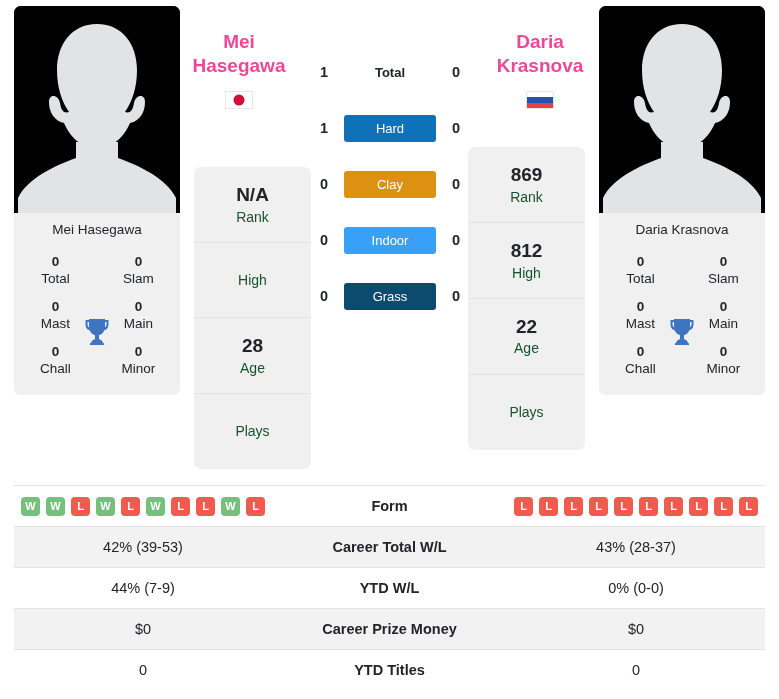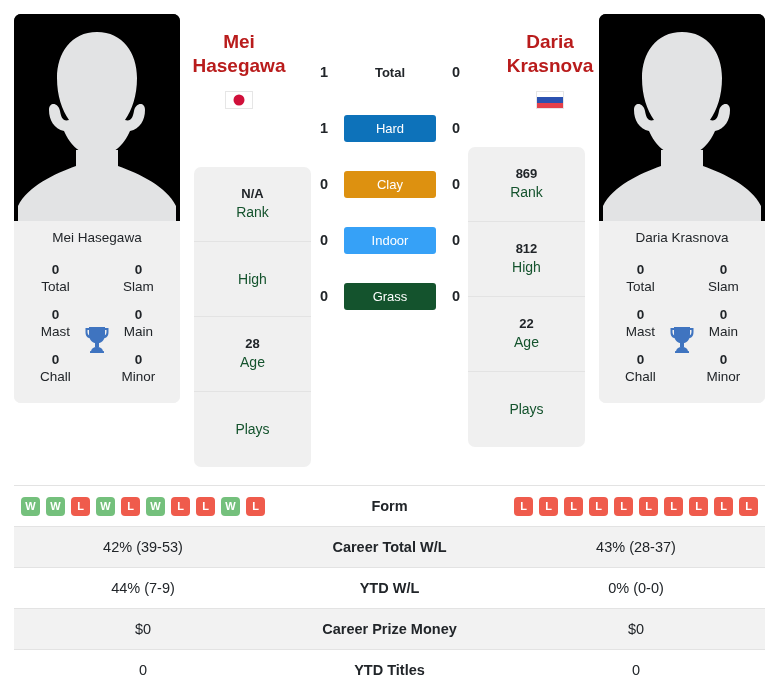--- a/index.html
+++ b/index.html
@@ -26,21 +26,21 @@
     position: relative;
     width: 779px;
     height: 480px;
     display: flex;
     align-items: flex-start;
   }
 
   
   .player-card {
     width: 166px;
-    margin-top: 14px;
+    margin-top: 6px;
     background: #f0f0f0;
     border-radius: 7px;
     overflow: hidden;
     flex: 0 0 166px;
   }
   .player-card.left { margin-left: 14px; }
   .player-card.right { margin-left: 0; margin-right: 14px; }
 
   .avatar-wrap {
     width: 100%;
@@ -116,45 +116,45 @@
     padding: 16px 4px 16px 4px;
     border-bottom: 1px solid #e3e3e3;
     line-height: 1.3;
     min-height: 75px;
     display: flex;
     flex-direction: column;
     justify-content: center;
   }
   .rank-cell:last-child { border-bottom: none; }
   .rank-val {
-    font-size: 13px;
+    font-size: 19px;
     font-weight: bold;
     color: #212529;
     display: block;
   }
   .rank-lbl {
     font-size: 14px;
     color: #14532d;
     display: block;
   }
   .rank-val:empty { display: none; }
 
   
   .name-block {
     position: absolute;
     top: 30px;
     width: 132px;
     text-align: center;
   }
   .name-block.left  { left: 173px; }
-  .name-block.right { left: 484px; }
+  .name-block.right { left: 474px; }
   .player-name {
     font-size: 19px;
     font-weight: bold;
-    color: #b91c1c;
+    color: #ec4899;
     line-height: 1.26;
   }
   .flag {
     margin: 13px auto 0 auto;
     width: 28px;
     height: 18px;
     position: relative;
     overflow: hidden;
     border: 1px solid #e6e6e6;
   }
@@ -470,21 +470,21 @@
       </div>
 
       <div class="surface-row">
         <span class="s-score">0</span>
         <span class="s-badge" style="background:#36a1f7">Indoor</span>
         <span class="s-score">0</span>
       </div>
 
       <div class="surface-row">
         <span class="s-score">0</span>
-        <span class="s-badge" style="background:#14532d">Grass</span>
+        <span class="s-badge" style="background:#0c4a6e">Grass</span>
         <span class="s-score">0</span>
       </div>
 
     </div>
   </div>
 
   <table class="cmp-table">
     <tbody>
       <tr class="even">
         <td class="side">

